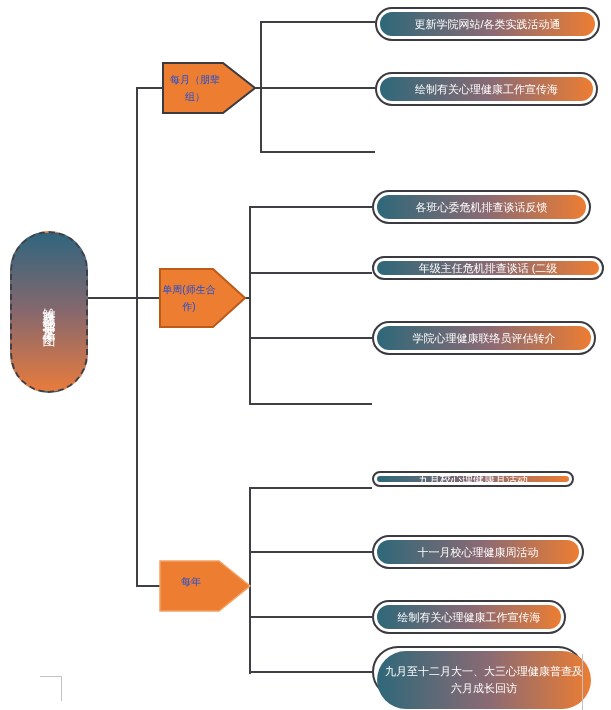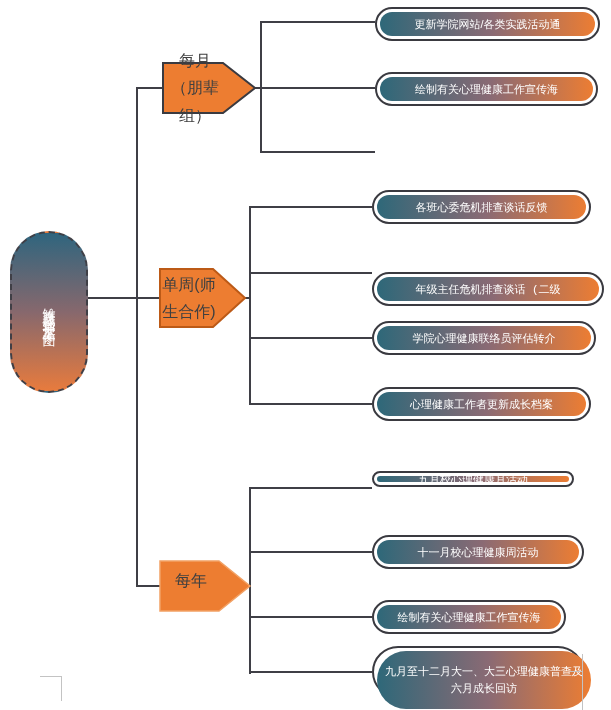--- a/index.html
+++ b/index.html
@@ -19,21 +19,21 @@
   }
   .root-label{
     writing-mode:vertical-rl;text-orientation:upright;
     color:#fff;font-size:13px;letter-spacing:3px;line-height:1;
   }
 
   
   .arrow-svg{position:absolute;}
   .arrow-label{
     position:absolute;display:flex;align-items:center;justify-content:center;
-    text-align:center;color:#404040;font-size:16px;line-height:1.7;
+    text-align:center;color:#1d4ed8;font-size:10px;line-height:1.7;
   }
 
   
   .pill{
     position:absolute;box-sizing:border-box;border:2px solid #3A3A40;
     border-radius:999px;background:#fff;padding:3px;
   }
   .pill-inner{
     width:100%;height:100%;border-radius:999px;
     background:linear-gradient(90deg,#2E6879 0%,#8A6A74 52%,#EC7D33 100%);
@@ -92,28 +92,25 @@
   <div class="pill" style="left:375px;top:7px;width:225px;height:34px;">
     <div class="pill-inner">更新学院网站/各类实践活动通</div>
   </div>
   <div class="pill" style="left:375px;top:72px;width:223px;height:34px;">
     <div class="pill-inner">绘制有关心理健康工作宣传海</div>
   </div>
 
   <div class="pill" style="left:372px;top:190px;width:219px;height:34px;">
     <div class="pill-inner">各班心委危机排查谈话反馈</div>
   </div>
-  <div class="pill" style="left:372px;top:272px;width:232px;height:34px;font-family:Liberation Mono, monospace;">
+  <div class="pill" style="left:372px;top:256px;width:232px;height:24px;">
     <div class="pill-inner">年级主任危机排查谈话 (二级</div>
   </div>
   <div class="pill" style="left:372px;top:321px;width:224px;height:34px;">
     <div class="pill-inner">学院心理健康联络员评估转介</div>
-  </div>
-  <div class="pill" style="left:372px;top:387px;width:219px;height:34px;">
-    <div class="pill-inner">心理健康工作者更新成长档案</div>
   </div>
 
   <div class="pill" style="left:372px;top:471px;width:202px;height:16px;font-family:Liberation Serif, serif;">
     <div class="pill-inner">五月校心理健康月活动</div>
   </div>
   <div class="pill" style="left:372px;top:535px;width:212px;height:34px;">
     <div class="pill-inner">十一月校心理健康周活动</div>
   </div>
   <div class="pill" style="left:372px;top:600px;width:194px;height:34px;">
     <div class="pill-inner">绘制有关心理健康工作宣传海</div>

